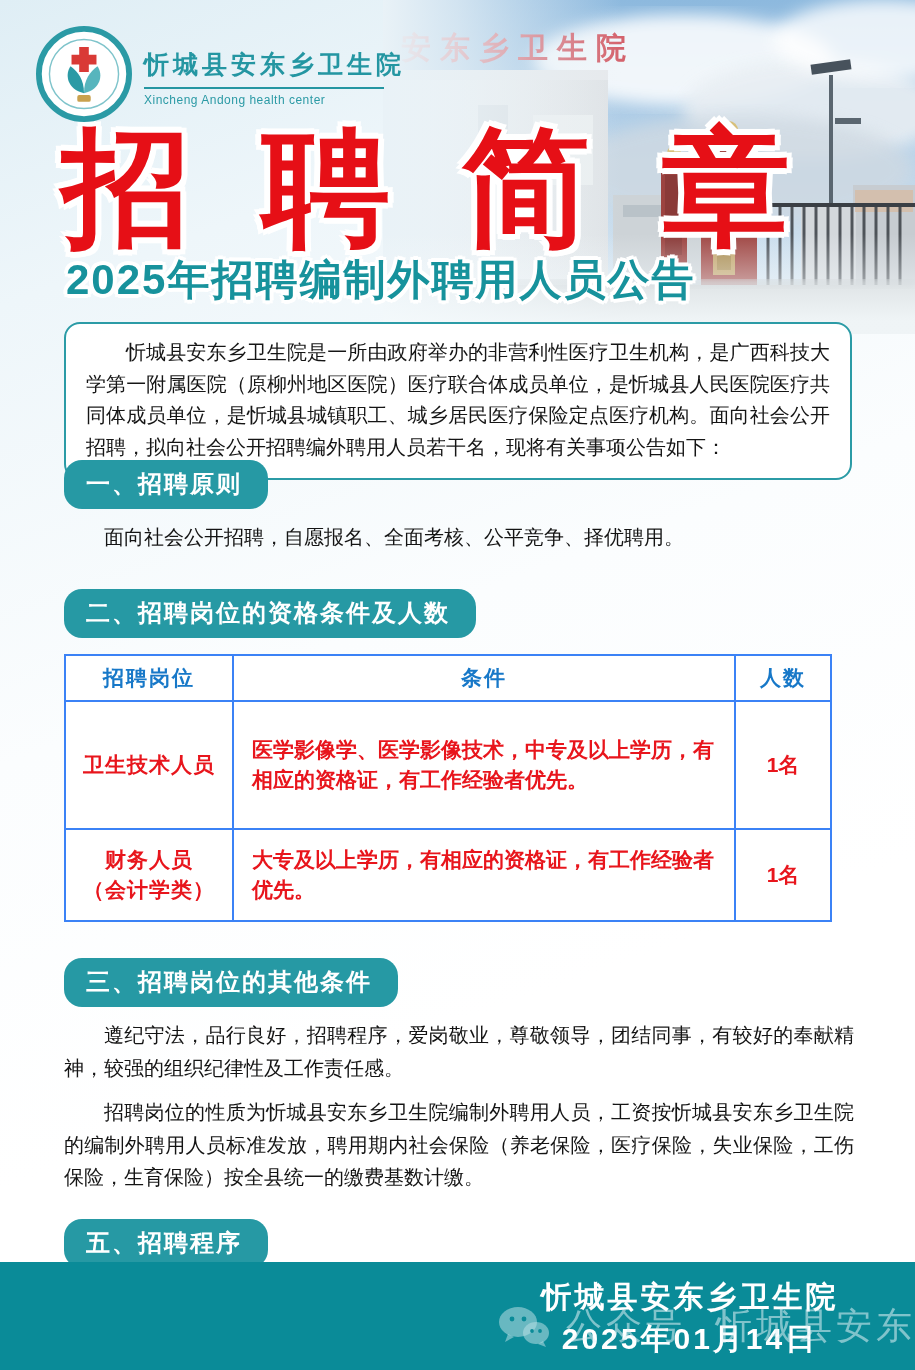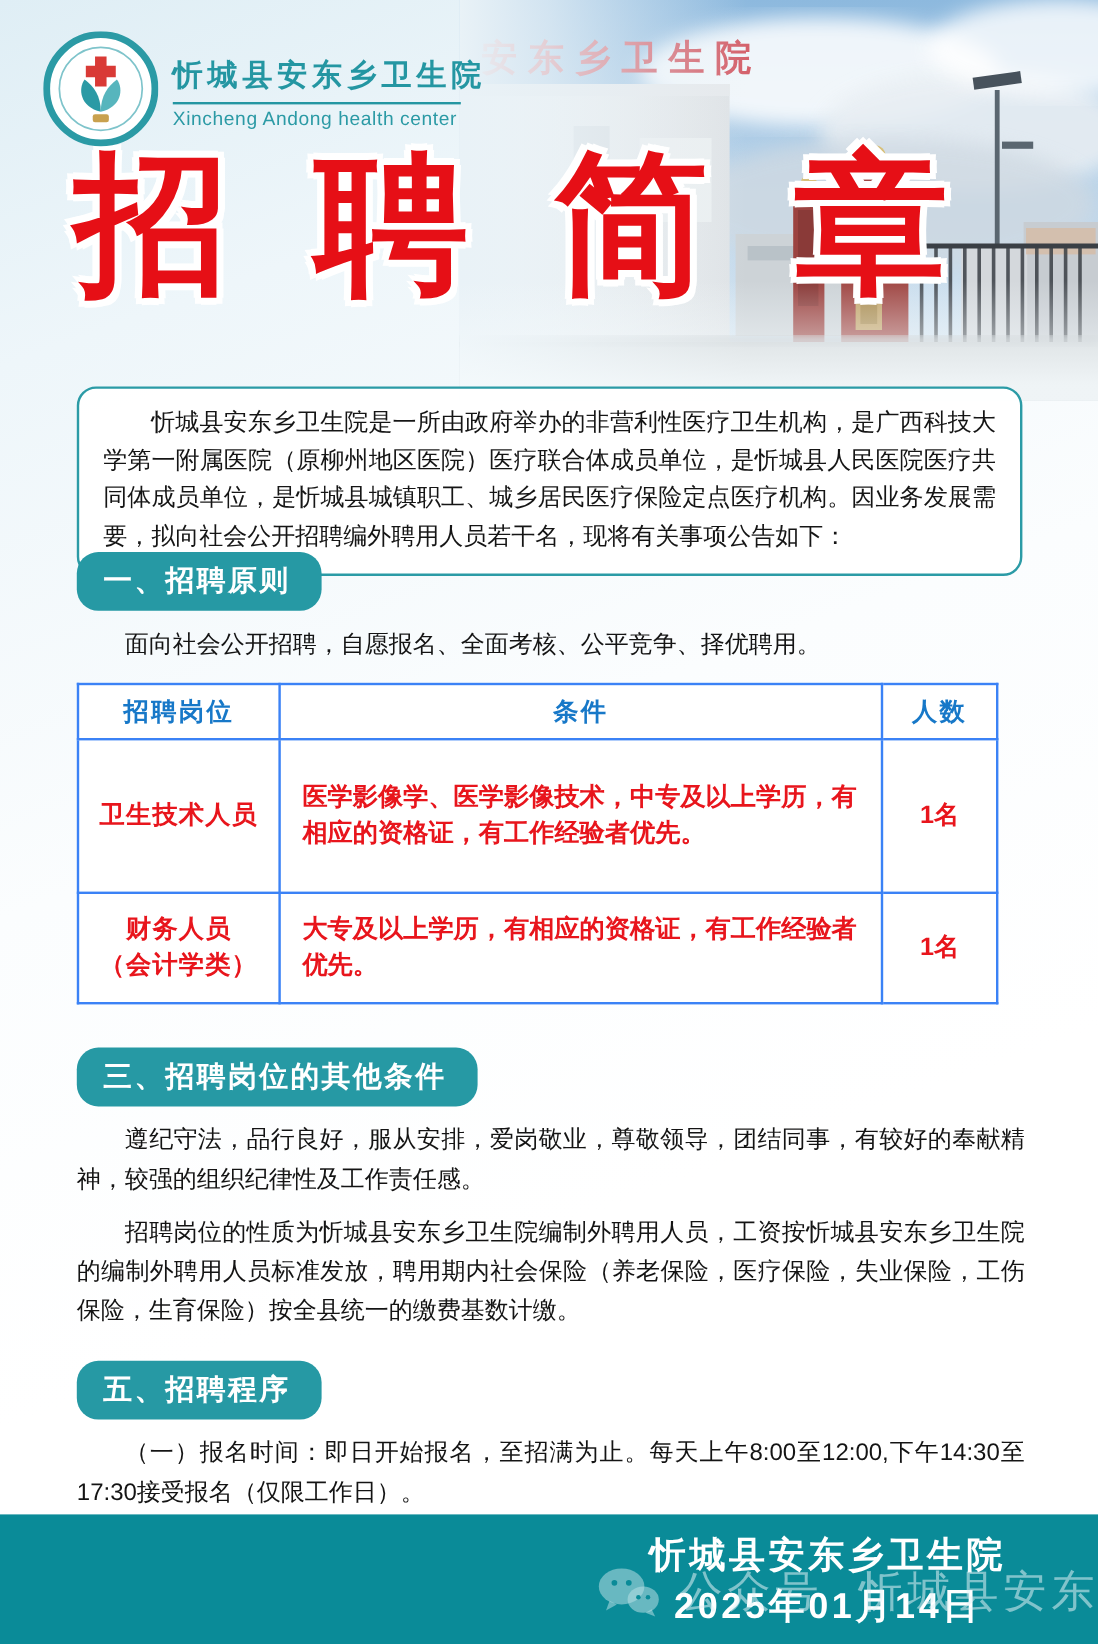--- a/index.html
+++ b/index.html
@@ -34,21 +34,21 @@
   .header {
     position: absolute; left: 36px; top: 26px;
     display: flex; align-items: center; z-index: 5;
   }
   .logo { width: 96px; height: 96px; flex: 0 0 auto; }
   .header-text { margin-left: 12px; padding-top: 6px; }
   .org-cn {
     color: #2496a2; font-size: 25px; font-weight: bold; letter-spacing: 4px;
   }
   .org-divider { height: 2px; background: #2496a2; margin: 6px 0 4px 0; width: 240px; }
-  .org-en { color: #2b9aa5; font-size: 16px; letter-spacing: 0.5px; }
+  .org-en { color: #2b9aa5; font-size: 12px; letter-spacing: 0.5px; }
 
   
   .title {
     position: absolute; left: 62px; top: 118px; z-index: 4;
     font-size: 128px; line-height: 1.1; font-weight: 900;
     color: #e60f16; letter-spacing: 72px; white-space: nowrap;
     text-shadow:
       -5px -5px 0 #fff, 5px -5px 0 #fff, -5px 5px 0 #fff, 5px 5px 0 #fff,
       -6px 0 0 #fff, 6px 0 0 #fff, 0 -6px 0 #fff, 0 6px 0 #fff;
   }
@@ -219,28 +219,30 @@
       <rect x="43" y="72" width="14" height="7" rx="2" fill="#c9a14e"></rect>
     </svg>
     <div class="header-text">
       <div class="org-cn">忻城县安东乡卫生院</div>
       <div class="org-divider"></div>
       <div class="org-en">Xincheng Andong health center</div>
     </div>
   </div>
 
   <div class="title">招聘简章</div>
-
-  <div class="intro-box">忻城县安东乡卫生院是一所由政府举办的非营利性医疗卫生机构，是广西科技大学第一附属医院（原柳州地区医院）医疗联合体成员单位，是忻城县人民医院医疗共同体成员单位，是忻城县城镇职工、城乡居民医疗保险定点医疗机构。因业务发展需要，拟向社会公开招聘编外聘用人员若干名，现将有关事项公告如下：</div>
+  <div class="subtitle">2025年招聘编制外聘用人员公告</div>
+
+  <div class="intro-box">忻城县安东乡卫生院是一所由政府举办的非营利性医疗卫生机构，是广西科技大学第一附属医院（原柳州地区医院）医疗联合体成员单位，是忻城县人民医院医疗共同体成员单位，是忻城县城镇职工、城乡居民医疗保险定点医疗机构。面向社会公开招聘，拟向社会公开招聘编外聘用人员若干名，现将有关事项公告如下：</div>
 
   <div class="content">
 
     <div class="badge" style="margin-top:8px">一、招聘原则</div>
     <p class="para mt-para">面向社会公开招聘，自愿报名、全面考核、公平竞争、择优聘用。</p>
 
+    <div class="badge mt-badge">二、招聘岗位的资格条件及人数</div>
 
     <table class="jobs">
       <colgroup>
           <col style="width:168px">
           <col style="width:502px">
           <col style="width:96px">
         </colgroup>
       <thead>
         <tr>
           <th>招聘岗位</th>
@@ -259,21 +261,21 @@
             <div>财务人员</div>
             <div>（会计学类）</div>
           </td>
           <td class="cell-cond">大专及以上学历，有相应的资格证，有工作经验者优先。</td>
           <td class="cell-cnt">1名</td>
         </tr>
       </tbody>
     </table>
 
     <div class="badge mt-badge">三、招聘岗位的其他条件</div>
-    <p class="para mt-para">遵纪守法，品行良好，服从安排，爱岗敬业，尊敬领导，团结同事，有较好的奉献精神，较强的组织纪律性及工作责任感。</p>
+    <p class="para mt-para">遵纪守法，品行良好，招聘程序，爱岗敬业，尊敬领导，团结同事，有较好的奉献精神，较强的组织纪律性及工作责任感。</p>
 
     <p class="para mt-para">招聘岗位的性质为忻城县安东乡卫生院编制外聘用人员，工资按忻城县安东乡卫生院的编制外聘用人员标准发放，聘用期内社会保险（养老保险，医疗保险，失业保险，工伤保险，生育保险）按全县统一的缴费基数计缴。</p>
 
     <div class="badge" style="margin-top:26px">五、招聘程序</div>
     <p class="para mt-para">（一）报名时间：即日开始报名，至招满为止。每天上午8:00至12:00,下午14:30至17:30接受报名（仅限工作日）。</p>
     <p class="para">（二）报名材料：个人简历（近期1寸免冠彩色照片）、毕业证、户口簿、身份证、专业技术职称证或相应的从业资格证原件及复印件1份（现场报名验证后退回原件）。</p>
     
     
   </div>
 

